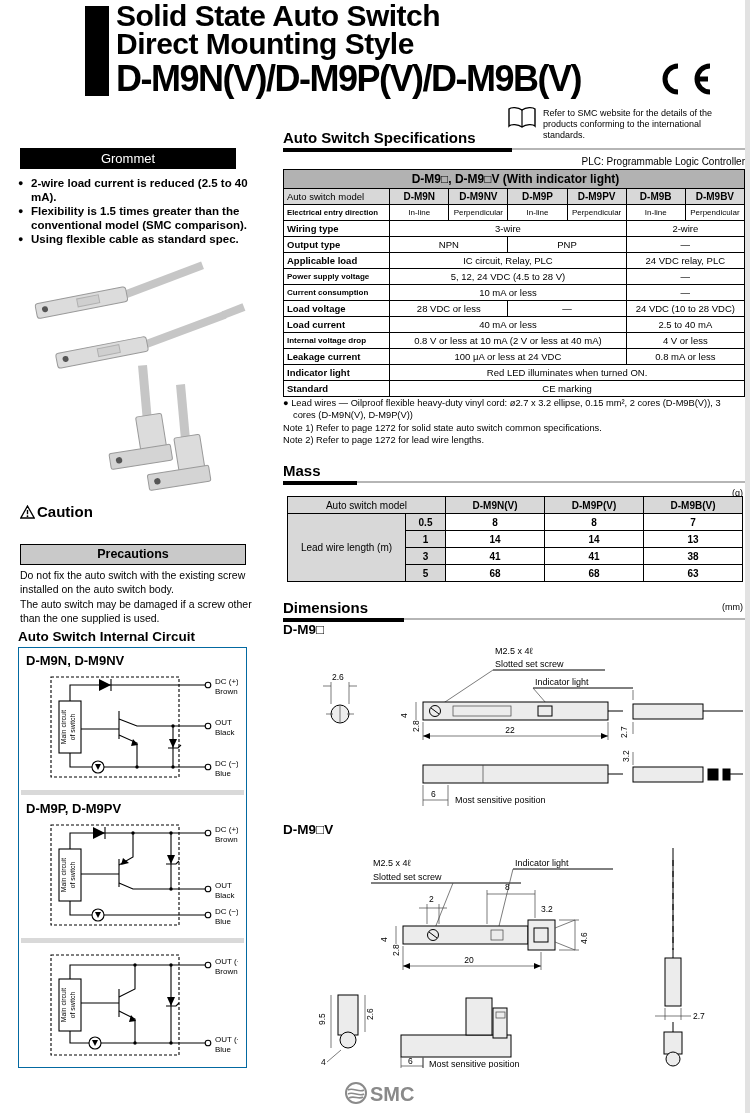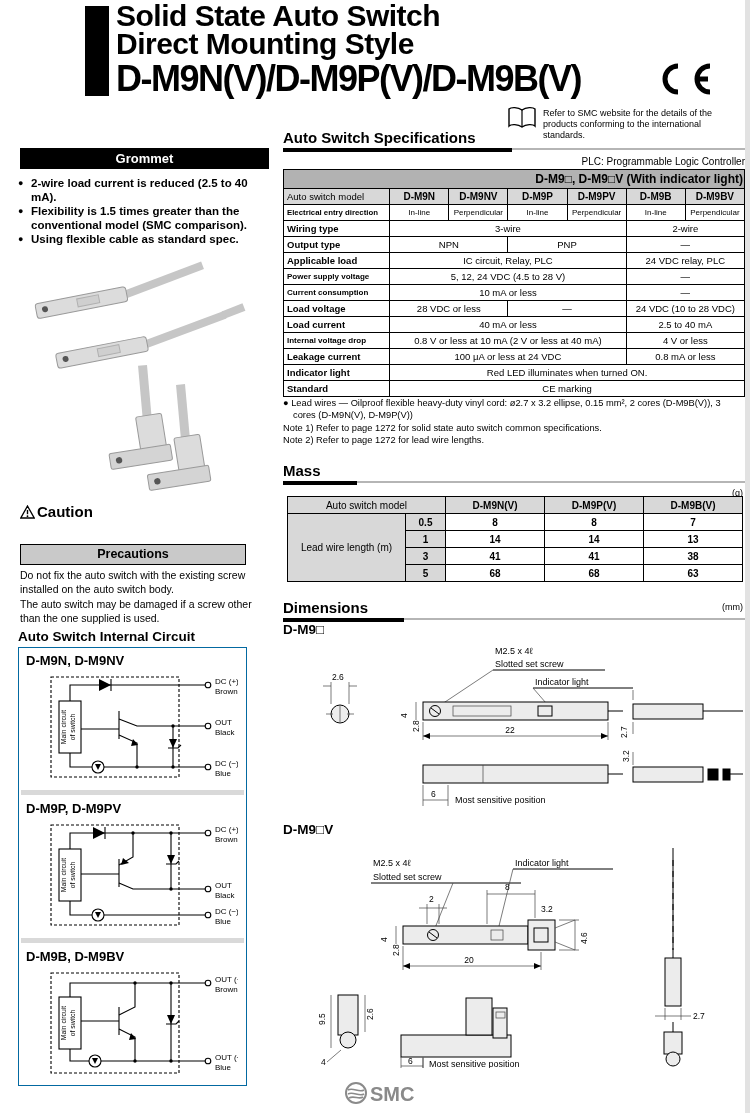--- a/index.html
+++ b/index.html
@@ -16,22 +16,22 @@
 
   
   .sechead{position:absolute;height:24px}
   .sechead .gray{position:absolute;left:0;right:0;bottom:0;height:2px;background:#b5b5b5}
   .sechead .t{position:absolute;left:0;bottom:-2px;font-size:15px;font-weight:bold;
               border-bottom:4px solid #000;padding:0 36px 2px 0;white-space:nowrap}
   .unit{position:absolute;right:2px;font-size:9px}
 
   
   .leftcol{position:absolute;left:18px;top:148px;width:242px}
-  .grommet{position:absolute;left:2px;top:0;width:249px;height:21px;background:#000;color:#fff;
-           font-size:13px;font-weight:bold;text-align:center;line-height:21px}
+  .grommet{position:absolute;left:2px;top:0;width:216px;height:21px;background:#000;color:#fff;
+           font-size:13px;font-weight:normal;text-align:center;line-height:21px}
   .features{position:absolute;left:0;top:29px;width:246px;margin:0;padding:0;list-style:none}
   .features li{font-size:11.5px;font-weight:bold;line-height:13.5px;padding-left:13px;position:relative;margin-bottom:1px}
   .features li::before{content:"●";position:absolute;left:0;top:0;font-size:9px}
   .photo{position:absolute;left:0;top:106px}
   .caution-h{position:absolute;left:2px;top:355px;font-size:15px;font-weight:bold}
   .caution-h svg{vertical-align:-2px;margin-right:2px}
   .precaution-bar{position:absolute;left:2px;top:396px;width:224px;height:19px;background:#c9c9c9;
                   border:1px solid #000;font-size:12.5px;font-weight:bold;text-align:center;line-height:19px}
   .caution-txt{position:absolute;left:2px;top:420px;width:238px;font-size:10.5px;line-height:14px}
   .caution-txt p{margin:0 0 1px 0}
@@ -46,21 +46,21 @@
   .booknote{position:absolute;left:224px;top:-4px;width:238px}
   .booknote svg{float:left;margin-right:6px}
   .booknote .txt{font-size:9px;line-height:11px;display:block;overflow:hidden;padding-top:2px}
   .plc{position:absolute;right:0;top:46px;font-size:10px}
 
   table{border-collapse:collapse;table-layout:fixed}
   td{border:1px solid #000;font-size:9.5px;text-align:center;padding:0 1px;overflow:hidden;white-space:nowrap}
 
   .spec{position:absolute;left:0;top:59px;width:462px}
   .spec td{height:15px}
-  .spec .titlebar td{background:#b2b2b2;text-align:right;font-size:12px;font-weight:bold;height:18px;padding-left:4px}
+  .spec .titlebar td{background:#b2b2b2;text-align:center;font-size:12px;font-weight:bold;height:18px;padding-left:4px}
   .spec .lbl{text-align:left;font-weight:bold;padding-left:3px;background:#fff}
   .spec .lbl.sm{font-size:8px}
   .spec .hdrcell{background:#d8d8d8;font-weight:normal;text-align:left;padding-left:3px}
   .spec .m{background:#d8d8d8;font-weight:bold;font-size:10px}
   .spec .entries td{font-size:8px}
   .spec .entries .lbl{font-size:7.8px}
 
   .notes{position:absolute;left:0;top:288px;width:462px;font-size:9.3px;line-height:11.5px}
   .notes .bullet{padding-left:10px;text-indent:-10px;margin-bottom:2px}
   .notes .bullet::before{content:"● "}
@@ -231,21 +231,20 @@
           <text class="lblT" x="192" y="25">Brown</text>
           <text class="lblT" x="192" y="71">OUT</text>
           <text class="lblT" x="192" y="81">Black</text>
           <text class="lblT" x="192" y="97">DC (−)</text>
           <text class="lblT" x="192" y="107">Blue</text>
         </svg>
       </div>
       <div class="ic-div"></div>
 
       <div class="ic-sec">
-        <div class="ic-name">D-M9B, D-M9BV</div>
         <svg class="cir" width="215" height="114" viewBox="0 0 215 114">
           <rect x="28" y="8" width="128" height="100" stroke-dasharray="3,2"></rect>
           <rect x="36" y="32" width="22" height="52" class="w"></rect>
           <text class="box-t" transform="rotate(-90 43 58)" x="43" y="58" text-anchor="middle">Main circuit</text>
           <text class="box-t" transform="rotate(-90 52 58)" x="52" y="58" text-anchor="middle">of switch</text>
           <polyline points="47,32 47,18 182,18"></polyline>
           <polyline points="96,50 112,42 112,18"></polyline>
             <circle cx="112" cy="18" r="1.7" class="dot"></circle>
           <line x1="58" y1="56" x2="96" y2="56"></line>
             <line x1="96" y1="42" x2="96" y2="70"></line>

